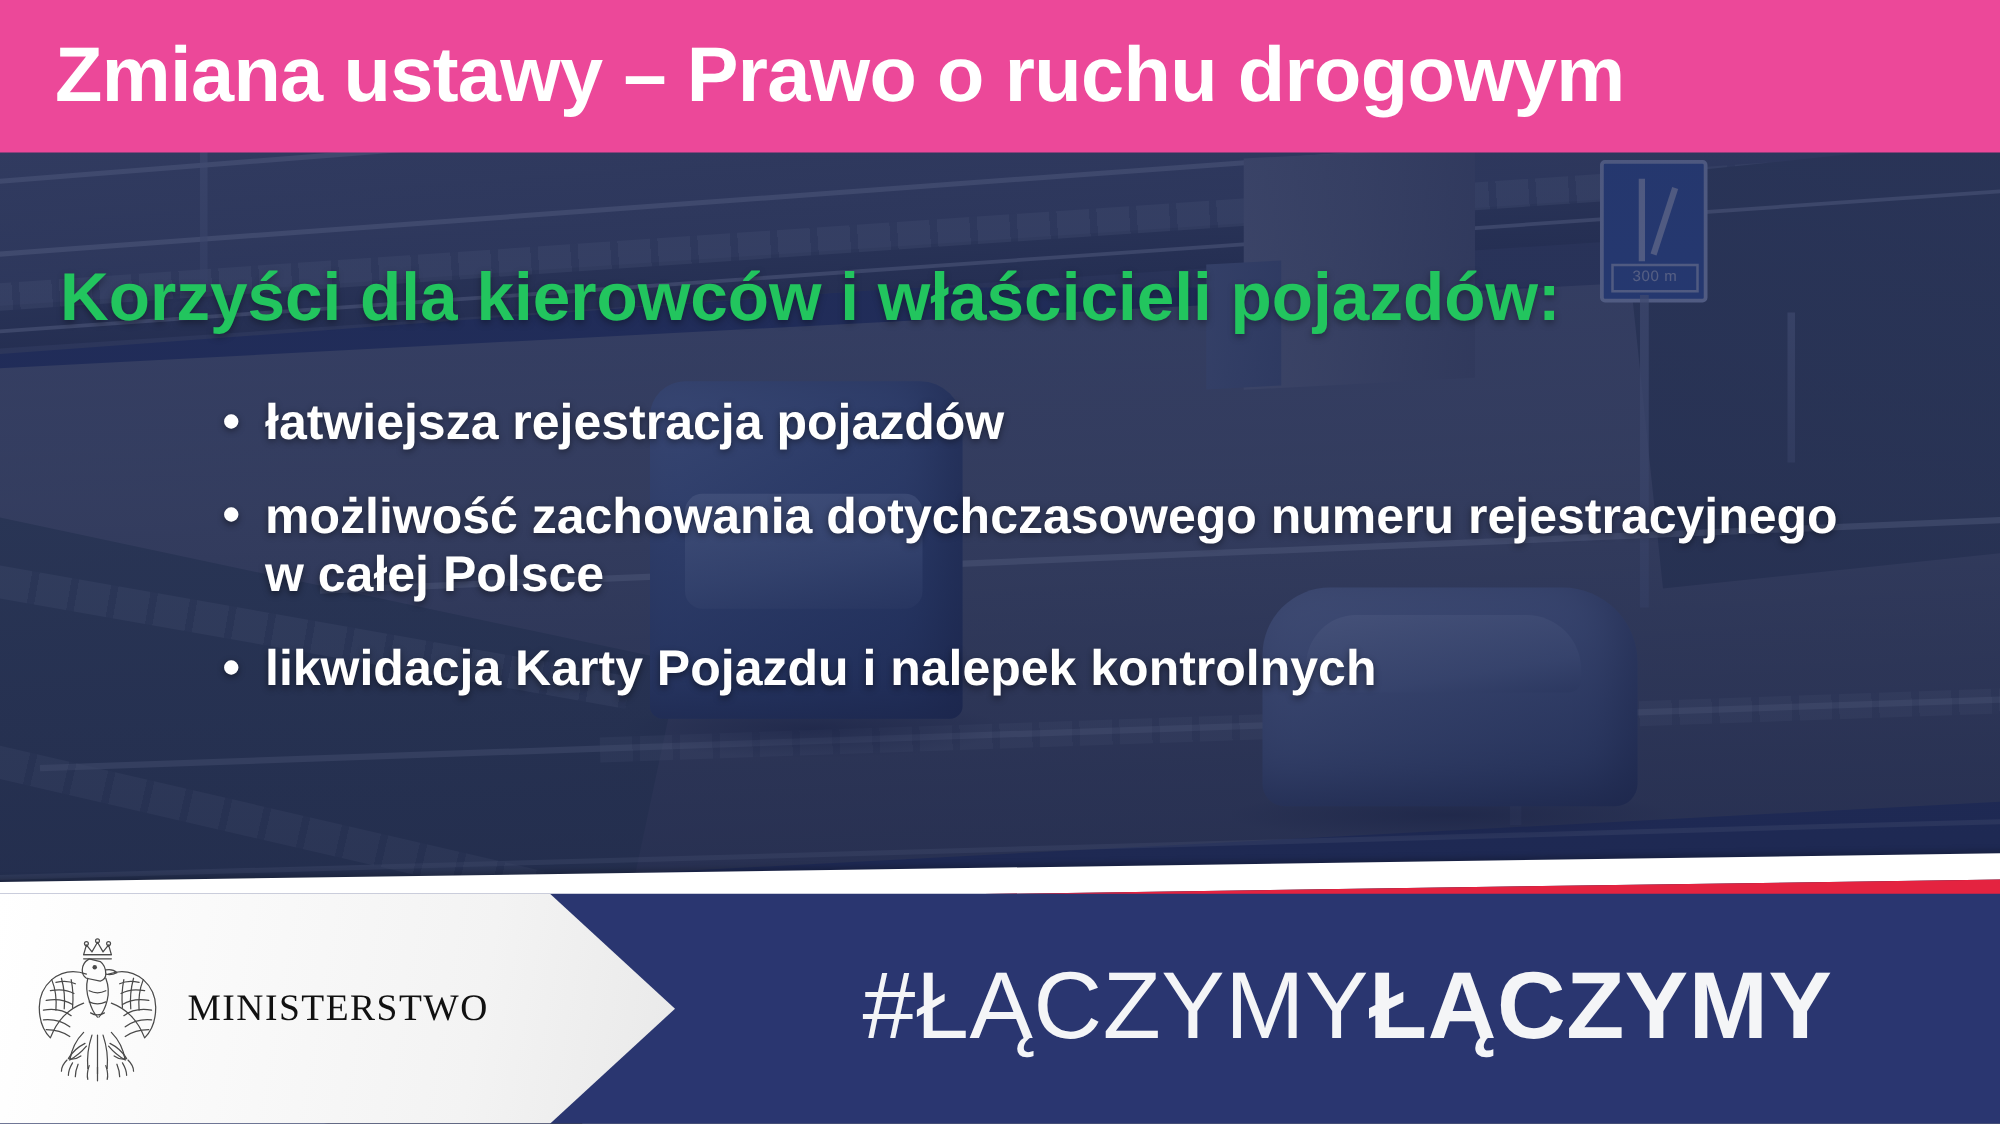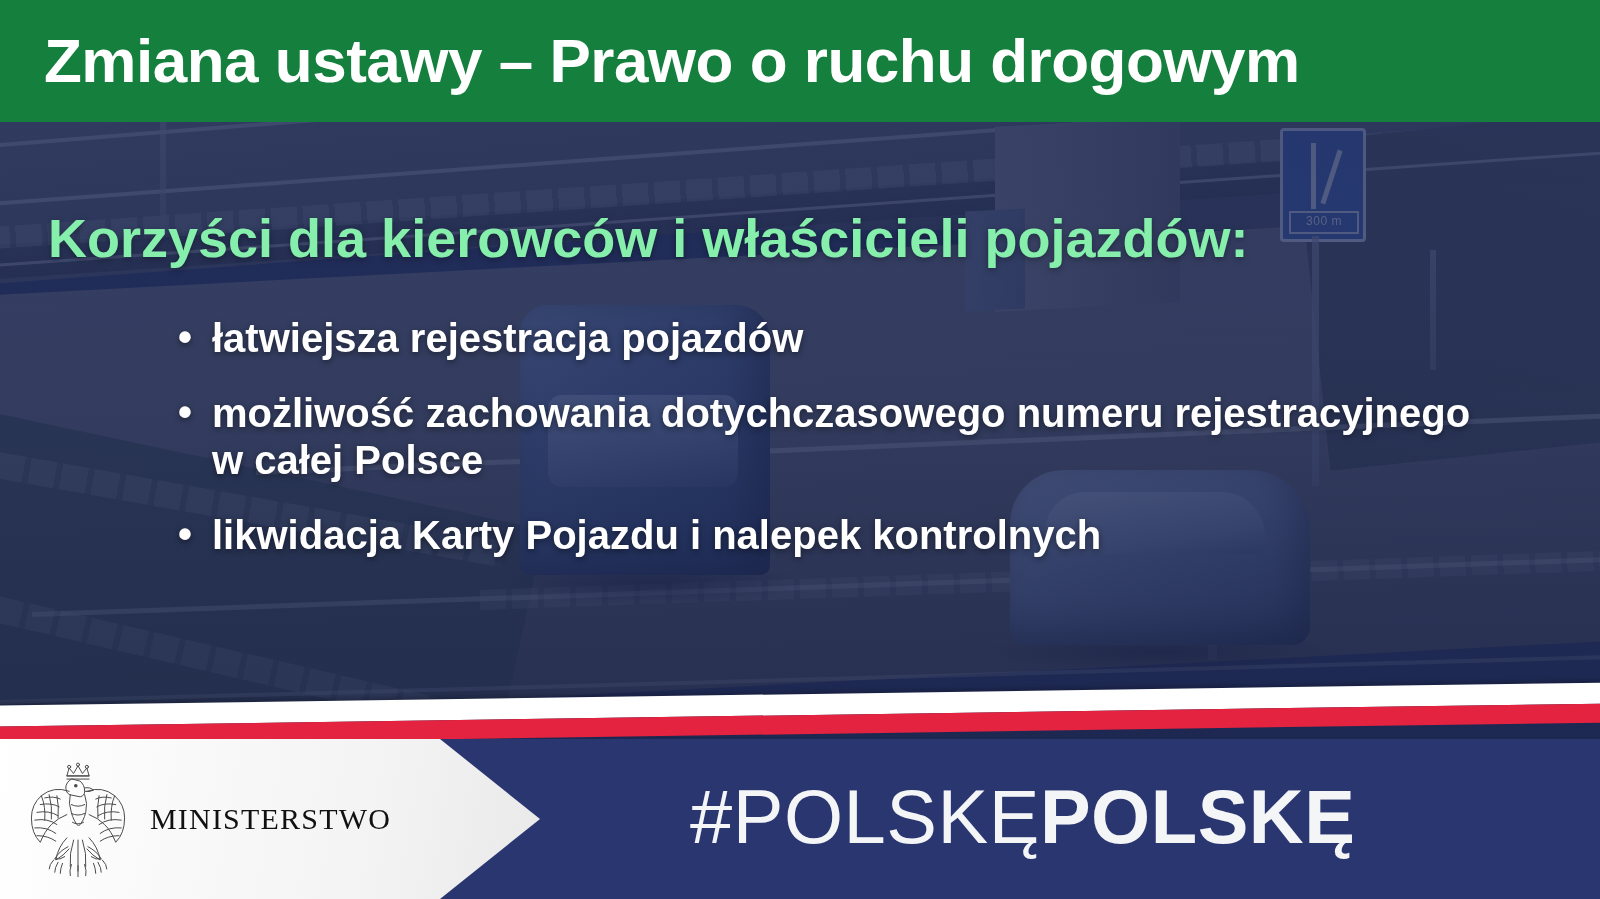--- a/index.html
+++ b/index.html
@@ -196,21 +196,21 @@
     background: linear-gradient(180deg,
         rgba(34,46,94,0.80) 0%,
         rgba(34,46,94,0.74) 45%,
         rgba(28,38,80,0.80) 100%);
   }
 
   
   .titlebar {
     position: absolute;
     left: 0; top: 0; width: 100%; height: 122px;
-    background: #15803d;
+    background: #ec4899;
     display: flex;
     align-items: center;
   }
   .titlebar h1 {
     margin: 0;
     padding: 0 0 0 44px;
     color: #ffffff;
     font-size: 62px;
     font-weight: bold;
     letter-spacing: -0.5px;
@@ -223,21 +223,21 @@
     position: absolute;
     left: 0; top: 122px; width: 100%;
     color: #ffffff;
   }
   .subhead {
     margin: 0;
     padding: 88px 0 0 48px;
     font-size: 54px;
     font-weight: bold;
     line-height: 1.05;
-    color: #86efac;
+    color: #22c55e;
     text-shadow: 0 2px 6px rgba(0,0,0,0.35);
     white-space: nowrap;
   }
   .bullets {
     list-style: none;
     margin: 0;
     padding: 48px 11px 0 178px;
   }
   .bullets li {
     position: relative;
@@ -270,21 +270,21 @@
     position: absolute;
     left: -2%; top: 727px; width: 104%; height: 19px;
     background: #e42340;
     transform: rotate(-0.82deg);
     transform-origin: left center;
   }
 
   
   .footer {
     position: absolute;
-    left: 0; bottom: 0; width: 100%; height: 160px;
+    left: 0; bottom: 0; width: 100%; height: 184px;
     background: #2a3670;
     overflow: hidden;
   }
   .footer-chevron {
     position: absolute;
     left: 0; top: 0; height: 100%; width: 540px;
     background: linear-gradient(100deg, #ffffff 0%, #f3f3f3 70%, #e9e9e9 100%);
     clip-path: polygon(0 0, 440px 0, 540px 50%, 440px 100%, 0 100%);
     display: flex;
     align-items: center;
@@ -414,17 +414,17 @@
           <path d="M28 92 q-4 4 -4 8 M32 94 q-3 5 -3 9 M36 95 q-2 5 -2 9"></path>
           <path d="M72 92 q4 4 4 8 M68 94 q3 5 3 9 M64 95 q2 5 2 9"></path>
           <path d="M44 96 q-2 6 -1 10 M50 97 v10 M56 96 q2 6 1 10"></path>
         </g>
       </svg>
       <div class="ministry">
         <div>MINISTERSTWO</div>
       </div>
     </div>
     <div class="hashtag">
-      <span class="light">#POLSKĘ</span><span class="bold">POLSKĘ</span>
+      <span class="light">#ŁĄCZYMY</span><span class="bold">ŁĄCZYMY</span>
     </div>
   </div>
 
 </div>
 
 </body></html>

